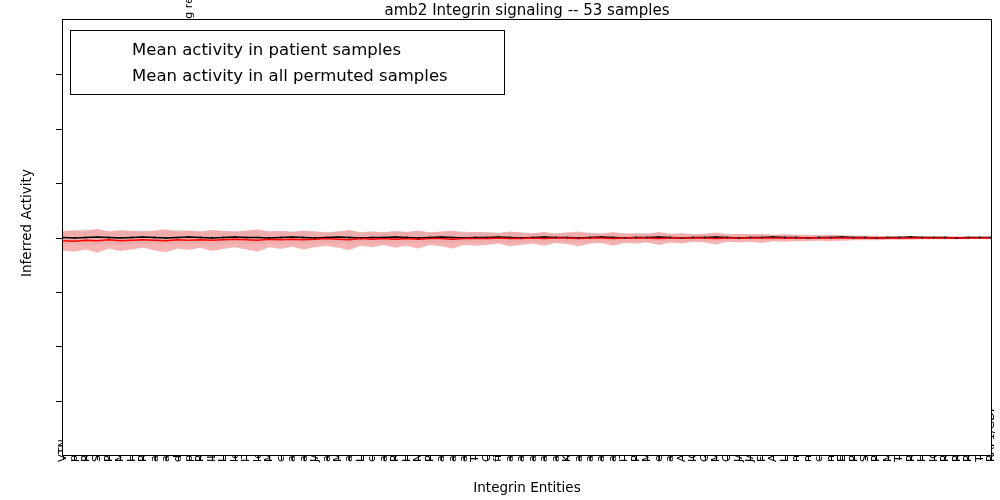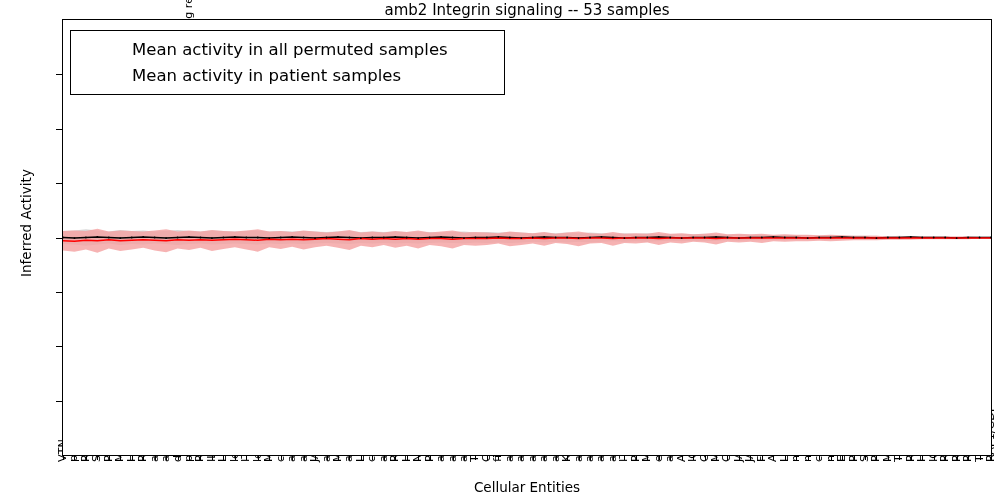--- a/index.html
+++ b/index.html
@@ -115,21 +115,21 @@
   #dataLayer { position: absolute; left:0; top:0; }
 </style>
 </head>
 <body>
 
 <div id="figure">
 
   <div class="chart-title">amb2 Integrin signaling -- 53 samples</div>
 
   <div class="ylabel">Inferred Activity</div>
-  <div class="xlabel">Cellular Entities</div>
+  <div class="xlabel">Integrin Entities</div>
 
   <div id="ytickHolder">
       <div class="ytick-mark" style="top: 400.625px;"></div>
       <div class="ytick-mark-in" style="top: 400.625px;"></div>
       <div class="ytick-mark" style="top: 346.25px;"></div>
       <div class="ytick-mark-in" style="top: 346.25px;"></div>
       <div class="ytick-mark" style="top: 291.875px;"></div>
       <div class="ytick-mark-in" style="top: 291.875px;"></div>
       <div class="ytick-mark" style="top: 237.5px;"></div>
       <div class="ytick-mark-in" style="top: 237.5px;"></div>
@@ -558,25 +558,25 @@
         <circle cx="893.63" cy="218.04" r="0.9" fill="#000"></circle>
         <circle cx="905.09" cy="217.50" r="0.9" fill="#000"></circle>
         <circle cx="916.54" cy="217.50" r="0.9" fill="#000"></circle>
         <circle cx="928.00" cy="217.50" r="0.9" fill="#000"></circle>
       </svg>
   </div>
 
   <div class="legend">
     <div class="legend-row">
       <svg class="legend-line" viewBox="0 0 38 4">
+        <line x1="0" y1="2" x2="38" y2="2" stroke="#ff0000" stroke-width="1.6"></line>
+      </svg>
+      <span class="legend-text">Mean activity in patient samples</span>
+    </div>
+    <div class="legend-row">
+      <svg class="legend-line" viewBox="0 0 38 4">
         <line x1="0" y1="2" x2="38" y2="2" stroke="#000000" stroke-width="1.6"></line>
       </svg>
       <span class="legend-text">Mean activity in all permuted samples</span>
     </div>
-    <div class="legend-row">
-      <svg class="legend-line" viewBox="0 0 38 4">
-        <line x1="0" y1="2" x2="38" y2="2" stroke="#ff0000" stroke-width="1.6"></line>
-      </svg>
-      <span class="legend-text">Mean activity in patient samples</span>
-    </div>
   </div>
 
 </div>
 
 </body></html>

